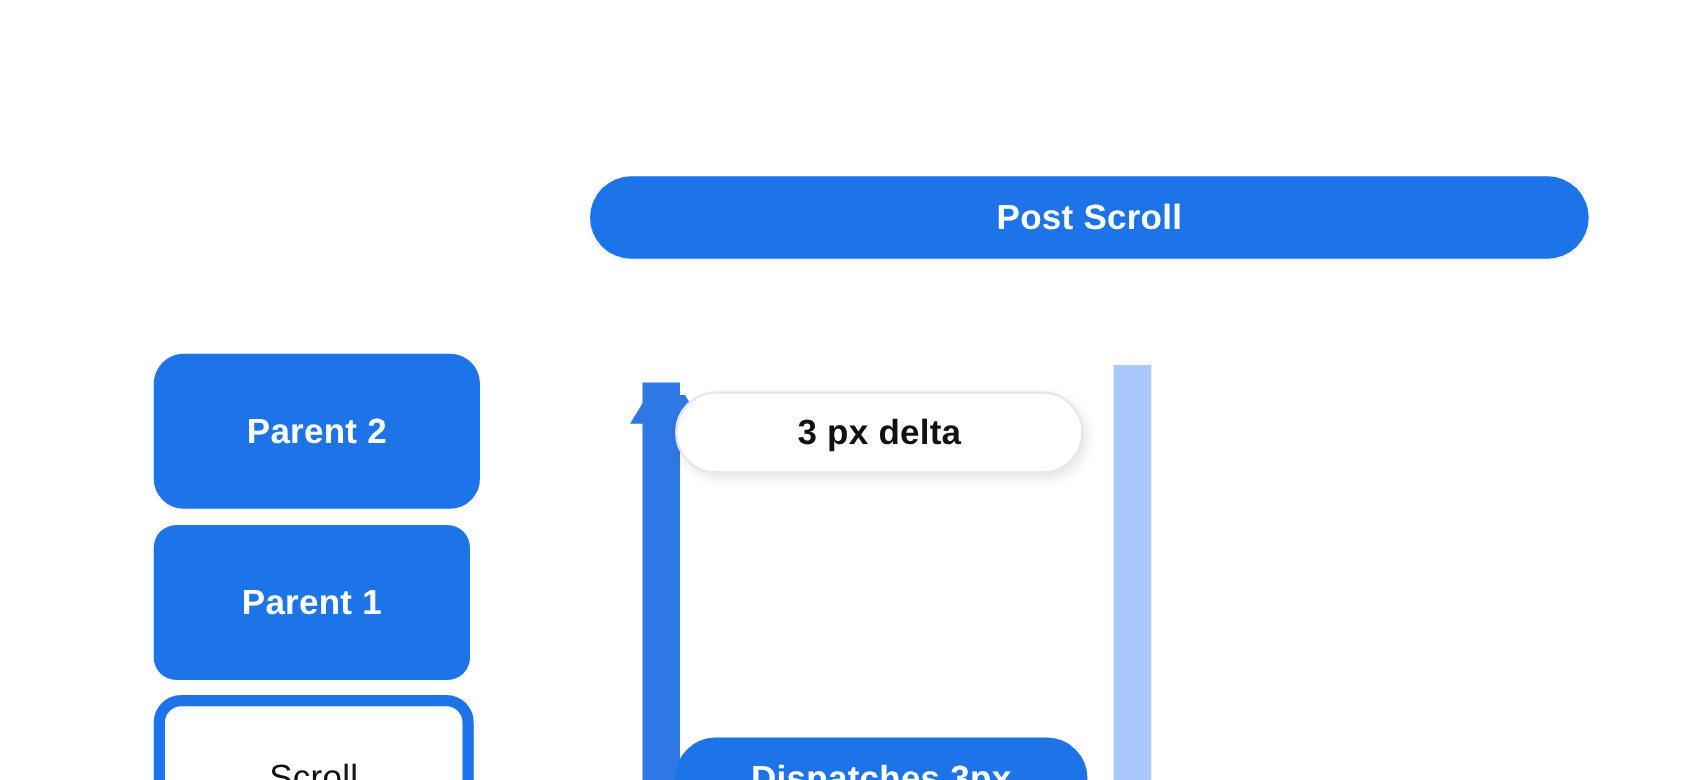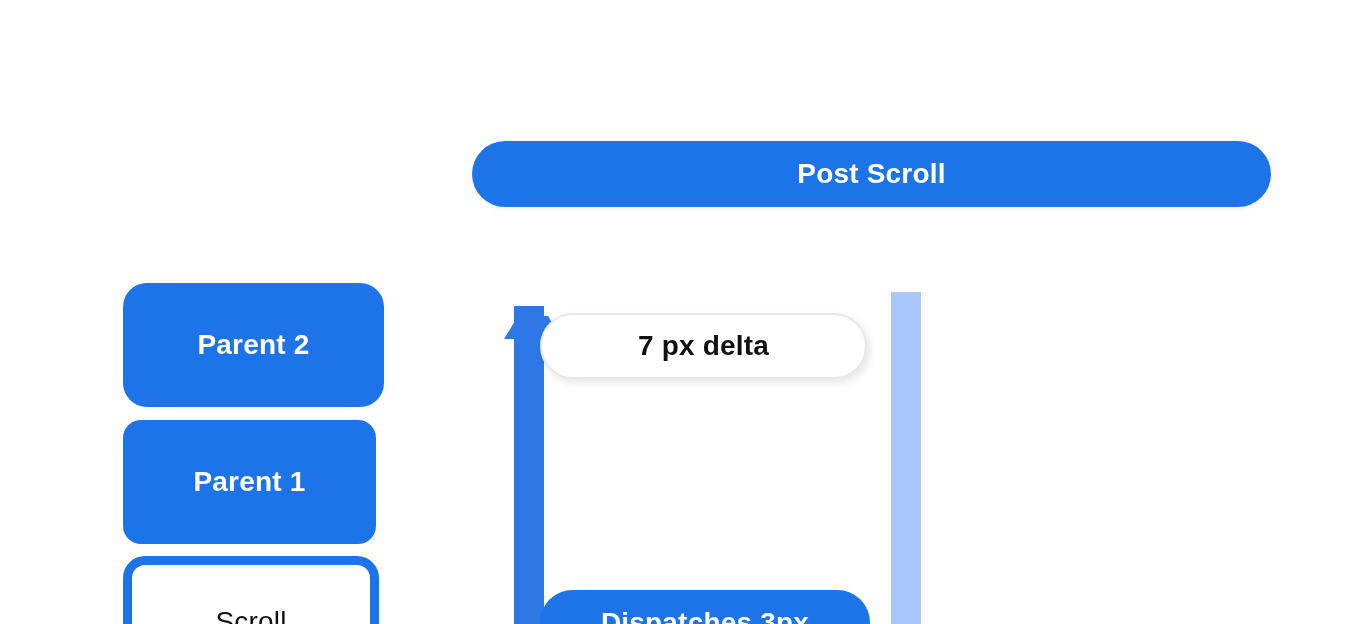--- a/index.html
+++ b/index.html
@@ -109,21 +109,21 @@
   <div class="box child">
     <span>Scroll</span>
   </div>
 
   <div>
     <div class="arrow up-arrow-head"></div>
     <div class="arrow up-arrow-shaft"></div>
   </div>
 
   <div class="pill delta-pill">
-    <span>7 px delta</span>
+    <span>3 px delta</span>
   </div>
 
   <div class="pill blue-fill dispatch-pill">
     <span>Dispatches 3px</span>
   </div>
 
   <div>
     <div class="arrow down-arrow-shaft"></div>
     <div class="arrow down-arrow-head"></div>
   </div>

